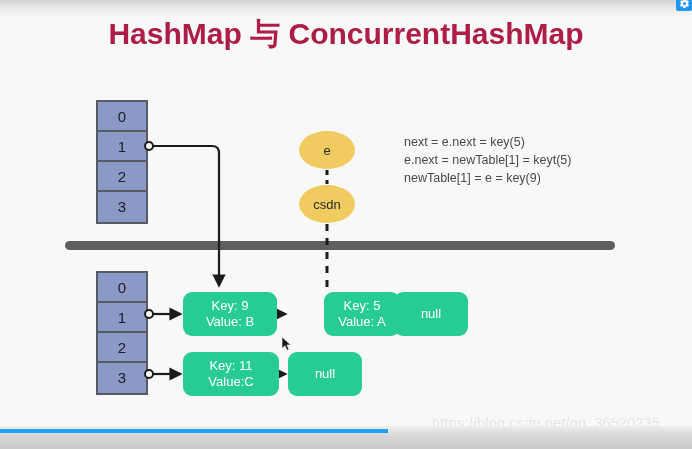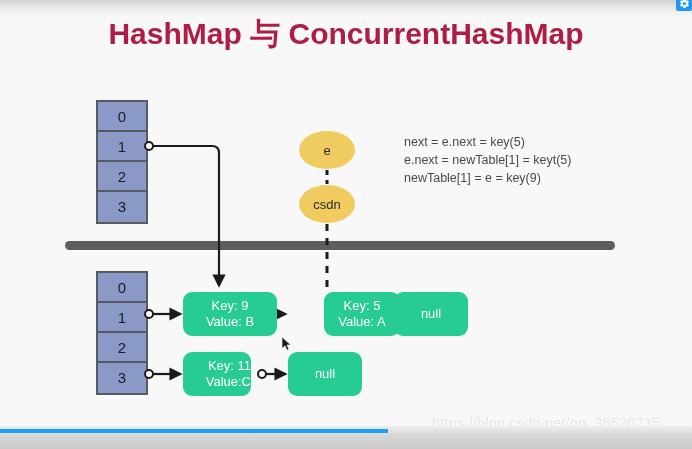--- a/index.html
+++ b/index.html
@@ -93,21 +93,21 @@
     align-items: center;
     justify-content: center;
     box-sizing: border-box;
     text-align: center;
   }
   .node .ln { display: block; white-space: nowrap; }
 
   #node-k9   { left: 183px; top: 292px; width: 94px; height: 44px; }
   #node-k5   { left: 288px; top: 292px; width: 76px; height: 44px; margin-left: 36px; }
   #node-null1{ left: 394px; top: 292px; width: 74px; height: 44px; }
-  #node-k11  { left: 183px; top: 352px; width: 68px; height: 44px; align-items: flex-end; }
+  #node-k11  { left: 183px; top: 352px; width: 96px; height: 44px; }
   #node-null2{ left: 288px; top: 352px; width: 74px; height: 44px; }
 
   
   .ellipse {
     position: absolute;
     background: #f0cb5f;
     border-radius: 50%;
     display: flex;
     align-items: center;
     justify-content: center;

